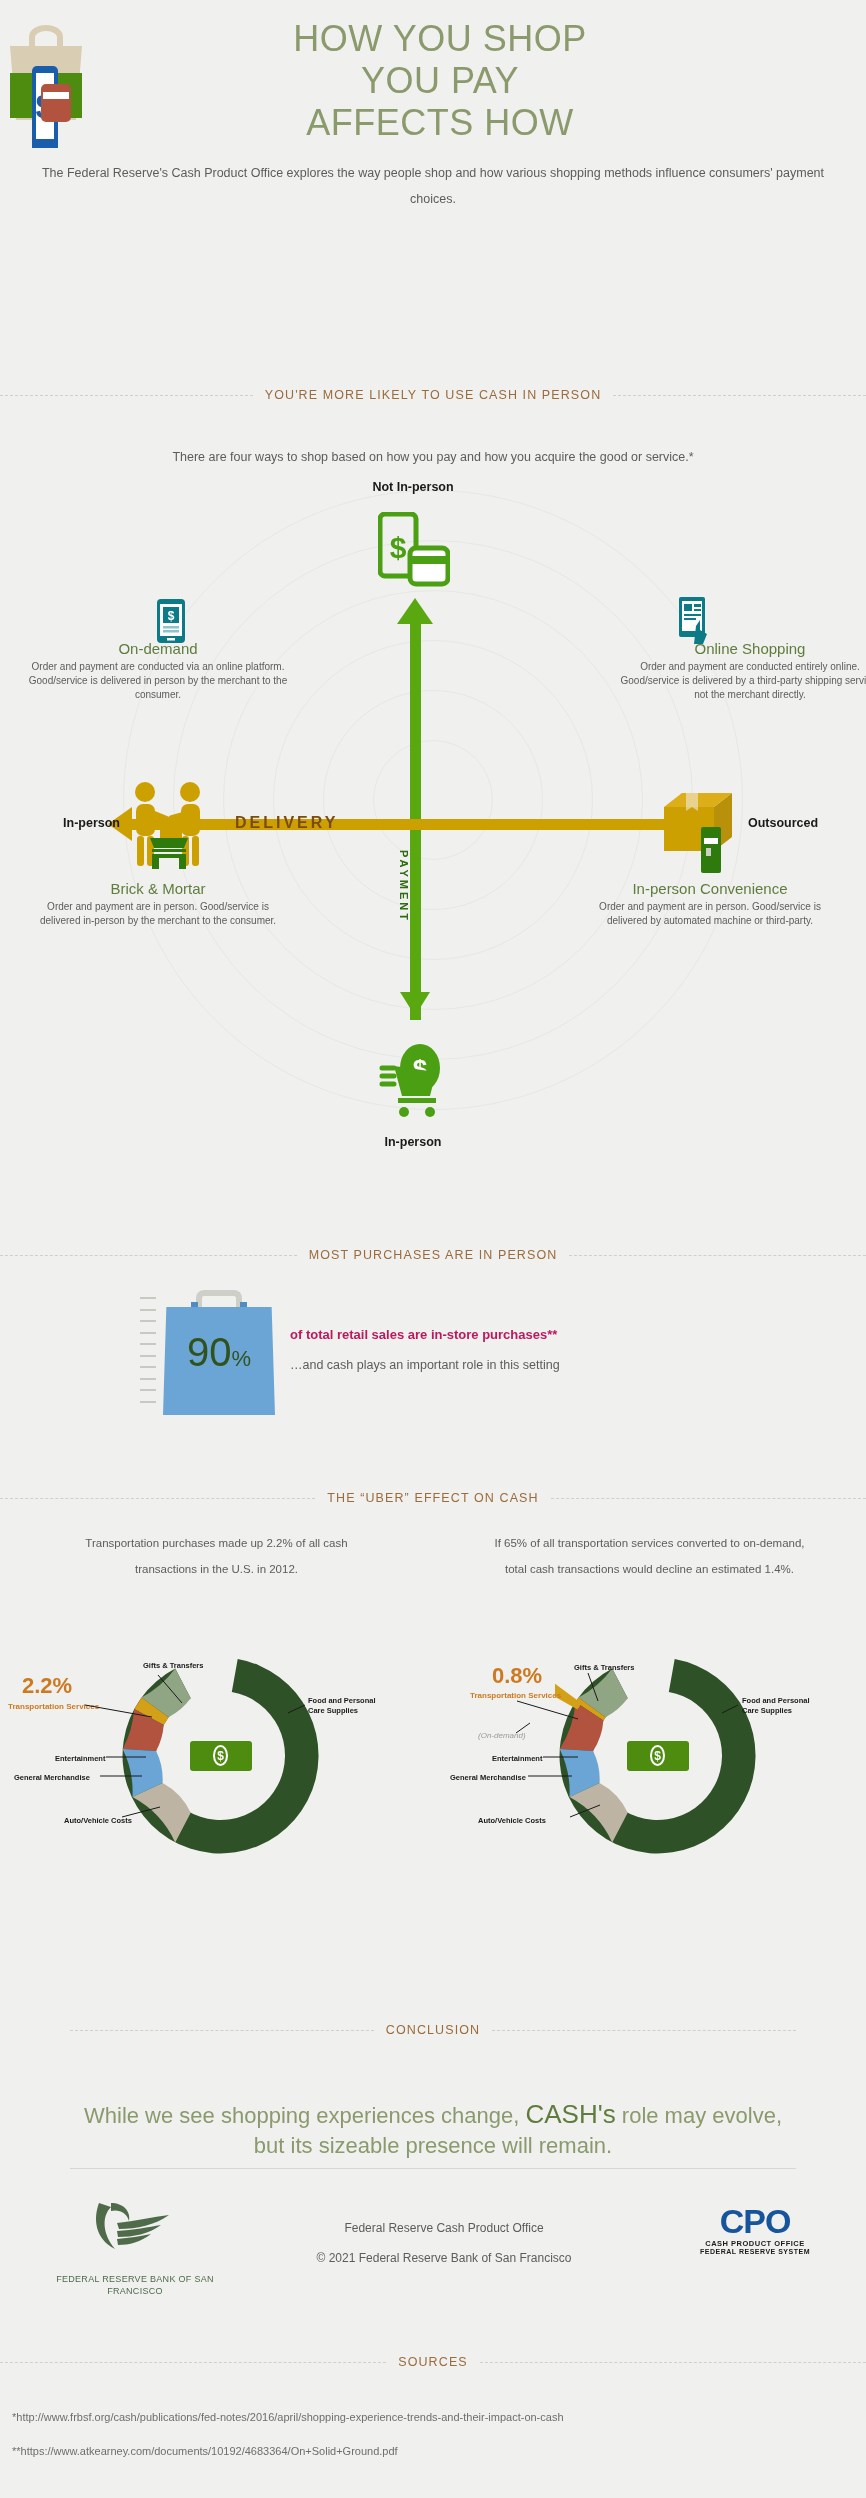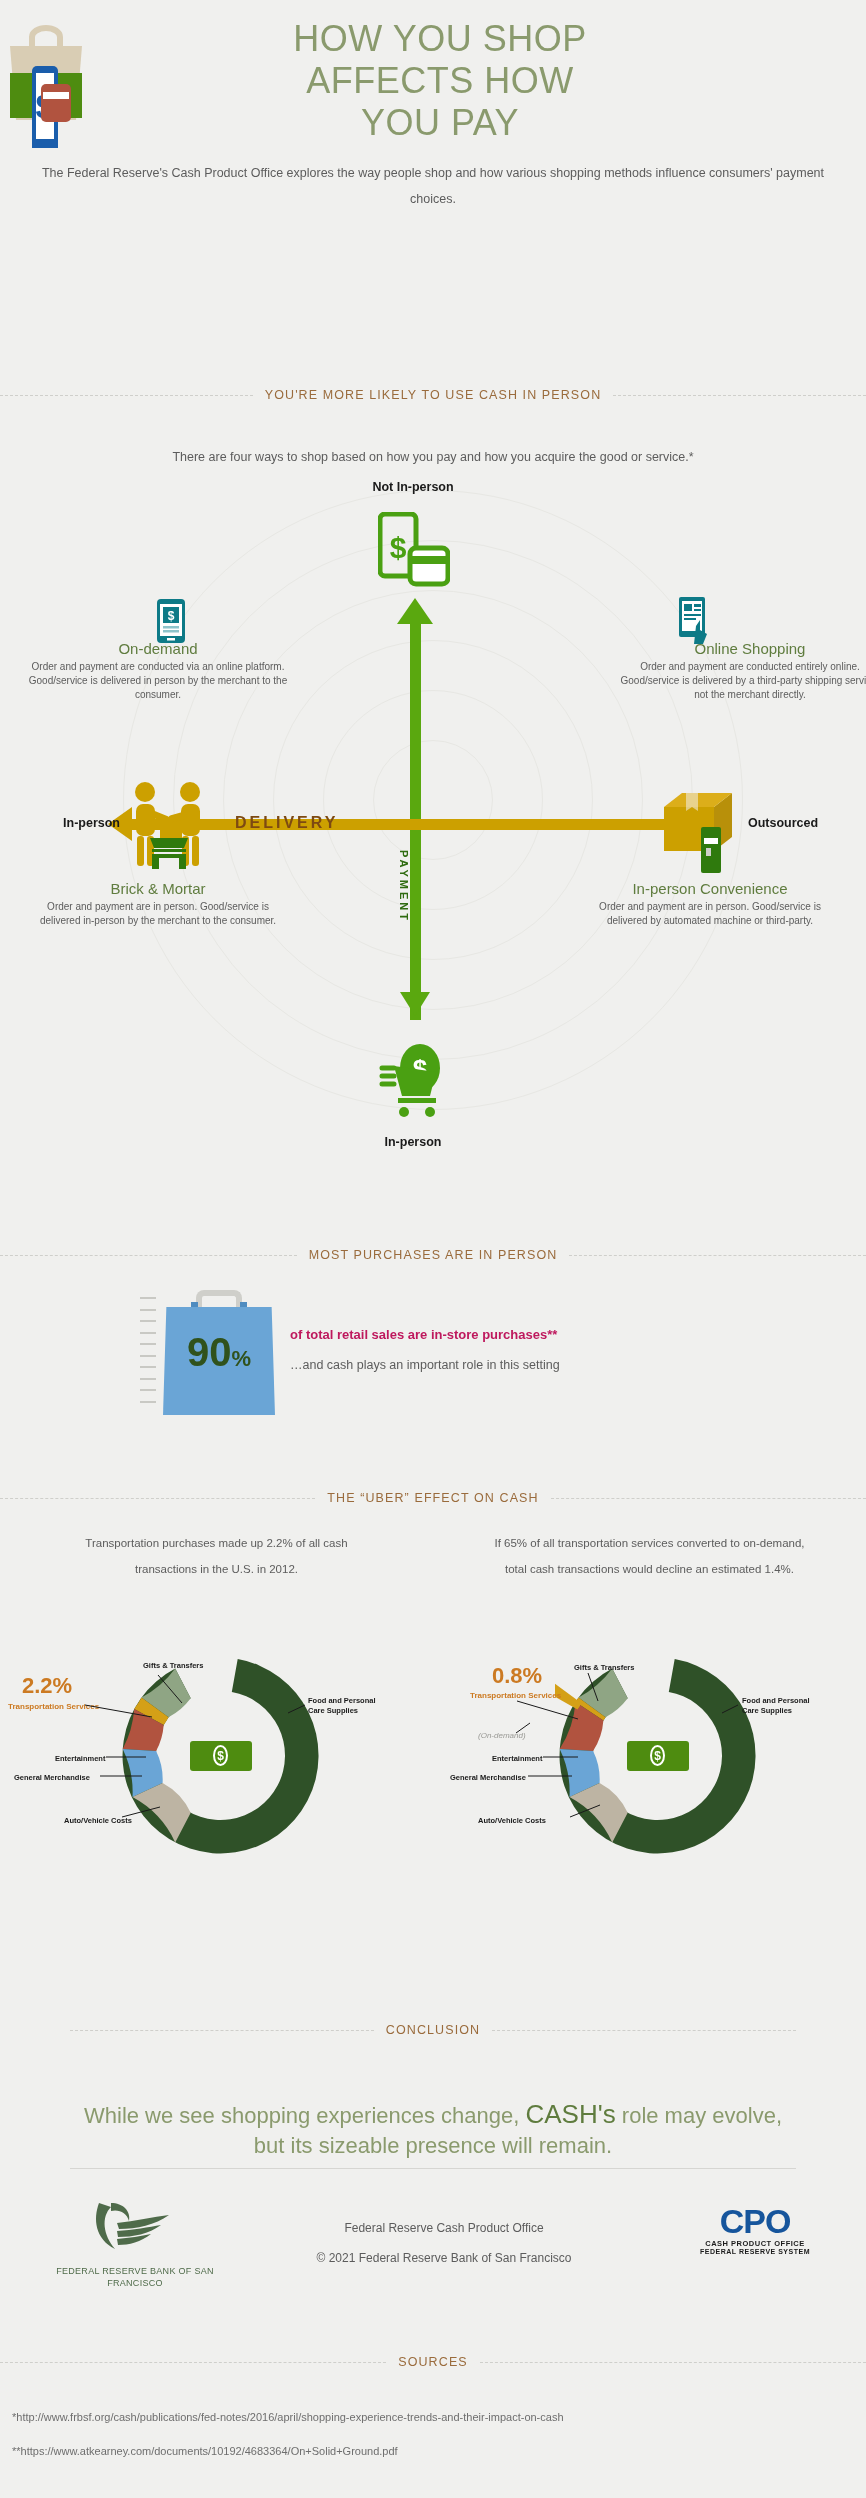--- a/index.html
+++ b/index.html
@@ -126,21 +126,21 @@
   .bag-body {
     position: absolute; left: 0; top: 17px; width: 112px; height: 108px;
     background: #6aa5d6; clip-path: polygon(3% 0,97% 0,100% 100%,0% 100%);
   }
   .bag-tabs { position: absolute; left: 28px; top: 12px; width: 56px; height: 12px; }
   .bag-tabs i {
     position: absolute; top: 0; width: 7px; height: 14px; background: #4f8cc0;
   }
   .bag-pct {
     position: absolute; left: 0; top: 42px; width: 112px; text-align: center;
-    color: #30521c; font-weight: bold; font-size: 40px; line-height: 40px;
+    color: #30521c; font-weight: normal; font-size: 40px; line-height: 40px;
   }
   .bag-pct em { font-style: normal; font-size: 22px; }
   .bag-txt1 {
     position: absolute; left: 290px; top: 42px;
     color: #be185d; font-weight: bold; font-size: 13px;
   }
   .bag-txt2 {
     position: absolute; left: 290px; top: 73px; color: #5c5c5c; font-size: 12.5px;
   }
 
@@ -188,21 +188,21 @@
   .concl b { font-weight: 400; font-size: 26px; color: #5f7c3e; }
   .concl-rule {
     position: absolute; left: 70px; top: 2168px; width: 726px;
     border-top: 1px solid #d6d6d2;
   }
 
   
   .footer { position: absolute; left: 0; top: 2195px; width: 866px; height: 130px; }
   .frb-logo { position: absolute; left: 50px; top: 0; width: 170px; text-align: center; }
   .frb-name {
-    margin-top: 4px; color: #4f6b4a; font-size: 9px;
+    margin-top: 12px; color: #4f6b4a; font-size: 9px;
     letter-spacing: .3px; line-height: 12px;
   }
   .foot-center {
     position: absolute; left: 254px; top: 18px; width: 380px;
     text-align: center; color: #5c5c5c; font-size: 12px; line-height: 30px;
   }
   .cpo-logo { position: absolute; left: 690px; top: 8px; width: 130px; text-align: center; }
   .cpo-word {
     color: #16559c; font-weight: bold; font-size: 34px;
     letter-spacing: -1px; line-height: 36px;
@@ -229,22 +229,22 @@
         <text x="40" y="84" font-size="18" font-weight="bold" fill="#fff" text-anchor="middle" font-family="Liberation Sans, sans-serif">$</text>
         <rect x="26" y="48" width="26" height="86" rx="5" fill="#1a5dab"></rect>
         <rect x="30" y="55" width="18" height="66" fill="#fff"></rect>
         <text x="39" y="100" font-size="34" font-weight="bold" fill="#1a5dab" text-anchor="middle" font-family="Liberation Sans, sans-serif">$</text>
         <rect x="35" y="66" width="30" height="38" rx="5" fill="#b1533f"></rect>
         <rect x="37" y="74" width="26" height="7" fill="#fff"></rect>
       </svg>
     </div>
     <div class="hdr-title">
       <div>HOW YOU SHOP</div>
+      <div>YOU PAY</div>
       <div>AFFECTS HOW</div>
-      <div>YOU PAY</div>
     </div>
     <div class="intro">The Federal Reserve's Cash Product Office explores the way people shop and how various shopping methods influence consumers' payment choices.</div>
   </div>
 
   <div class="divider" style="top:385px">
     <span class="ln"></span>
     <span class="lbl">YOU'RE MORE LIKELY TO USE CASH IN PERSON</span>
     <span class="ln"></span>
   </div>
 

